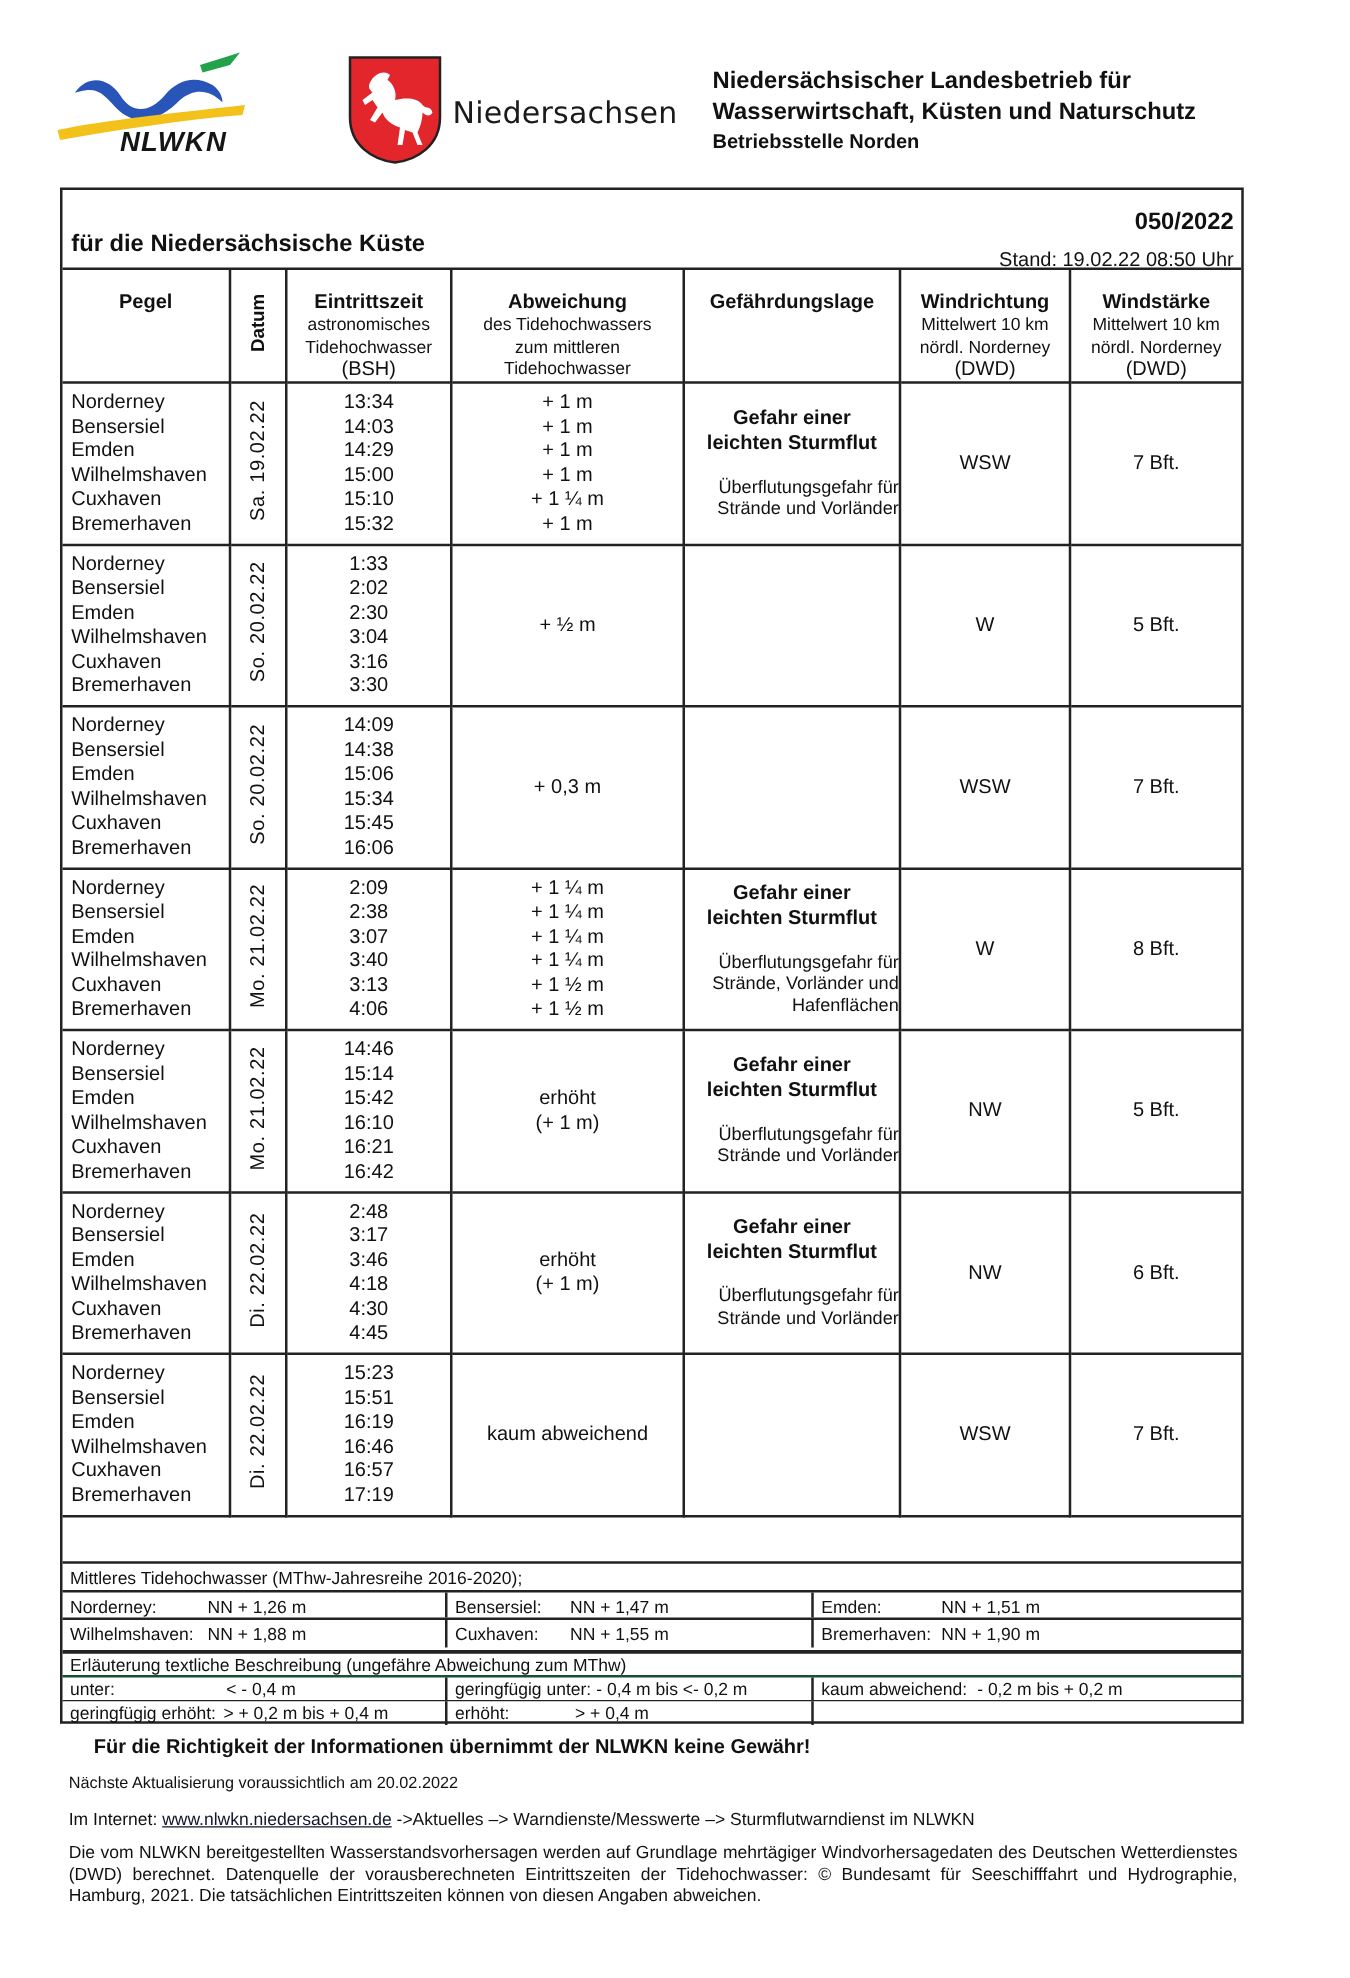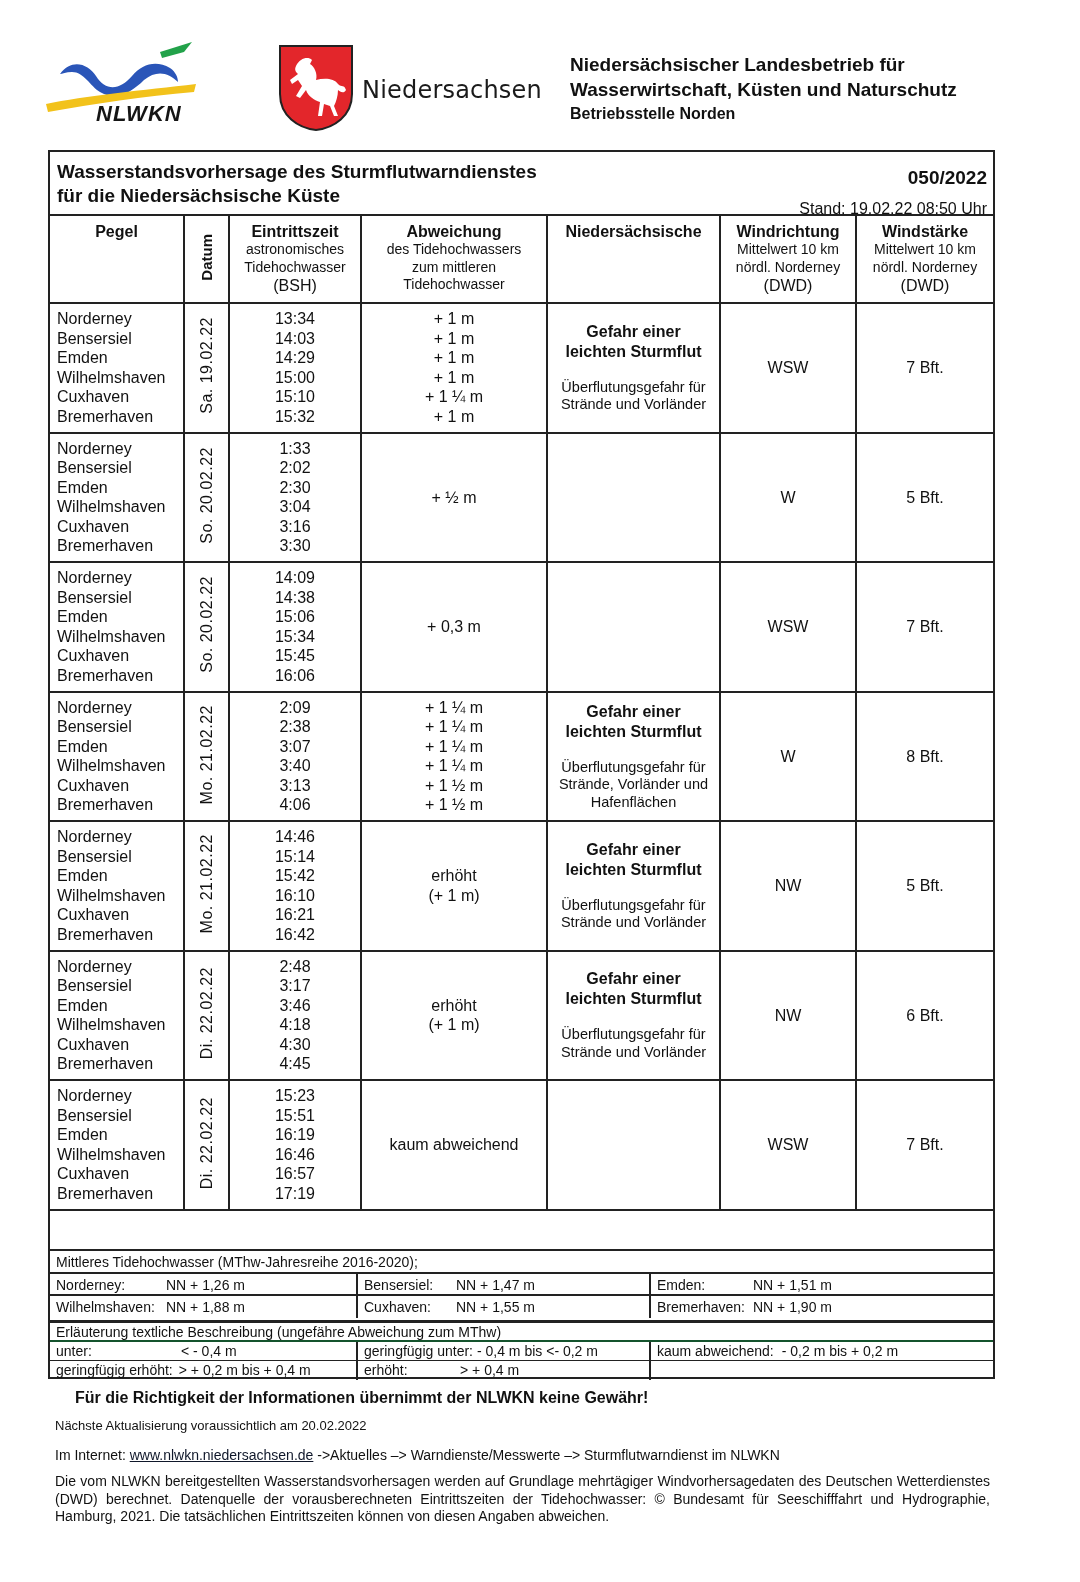--- a/index.html
+++ b/index.html
@@ -23,35 +23,35 @@
   .title-l1 { top: 9px; } .title-l2 { top: 33px; }
   .doc-num { position: absolute; right: 6px; top: 15px; font-size: 19px; font-weight: bold; }
   .doc-stand { position: absolute; right: 6px; top: 48px; font-size: 16px; }
 
   
   table.fc { position: absolute; left: 0; top: 64px; width: 943px; border-collapse: collapse; table-layout: fixed; }
   table.fc td, table.fc th { border: 2px solid #222; vertical-align: middle; }
   table.fc tr:first-child th { border-top: none; }
   table.fc th:first-child, table.fc td:first-child { border-left: none; }
   table.fc th:last-child, table.fc td:last-child { border-right: none; }
-  table.fc thead th { height: 87px; text-align: center; vertical-align: top; padding-top: 7px; font-weight: normal; }
+  table.fc thead th { height: 87px; text-align: center; vertical-align: top; padding-top: 17px; font-weight: normal; }
   .th-main { font-size: 16px; font-weight: bold; line-height: 18px; }
   .th-sub { font-size: 14px; line-height: 17.5px; }
   .th-sub-big { font-size: 16px; line-height: 19px; }
   .vert { display: inline-block; writing-mode: vertical-rl; transform: rotate(180deg); white-space: nowrap; }
   th.datum-h { vertical-align: middle !important; padding-top: 0 !important; }
   th.datum-h .vert { font-size: 15px; font-weight: bold; }
   table.fc tbody td { height: 129.5px; font-size: 16px; }
   td.pegel { padding-left: 7px; line-height: 19.5px; }
   td.datum { text-align: center; }
   td.datum .vert { font-size: 16px; letter-spacing: 0.5px; }
   td.center { text-align: center; line-height: 19.5px; }
   td.gef { text-align: center; }
   .gef-title { font-size: 16px; font-weight: bold; line-height: 20px; }
-  .gef-desc { font-size: 14.5px; line-height: 17.5px; margin-top: 17px; }
+  .gef-desc { font-size: 14.5px; line-height: 17.5px; margin-top: 17px; text-align: right; }
   .line { display: block; white-space: nowrap; }
 
   .outlook { position: absolute; left: 0; top: 1057px; width: 943px; height: 40px; border-top: 2px solid #222; font-size: 16px; padding: 11px 0 0 7px; }
   .mthw { position: absolute; left: 0; top: 1097px; width: 943px; border-top: 2px solid #222; }
   .mthw-title { height: 23px; font-size: 14px; padding: 3px 0 0 6px; border-bottom: 2px solid #222; }
   .mthw-row { display: flex; height: 22px; border-bottom: 2px solid #222; font-size: 14px; }
   .mthw-row:last-child { border-bottom: none; }
   .mcell { padding: 3px 0 0 6px; border-right: 2px solid #222; display: flex; }
   .mcell:last-child { border-right: none; }
   .c1 { width: 308px; } .c2 { width: 293px; } .c3 { flex: 1; }
@@ -90,21 +90,20 @@
 
   <div class="org">
     <div class="l1">Niedersächsischer Landesbetrieb für</div>
     <div class="l2">Wasserwirtschaft, Küsten und Naturschutz</div>
     <div class="l3">Betriebsstelle Norden</div>
   </div>
 </div>
 
 <div class="frame">
   <div class="title-block">
-    <div class="title-l1">Wasserstandsvorhersage des Sturmflutwarndienstes</div>
     <div class="title-l2">für die Niedersächsische Küste</div>
     <div class="doc-num">050/2022</div>
     <div class="doc-stand">Stand: 19.02.22 08:50 Uhr</div>
   </div>
 
   <table class="fc">
     <colgroup>
       <col style="width:134px">
         <col style="width:45px">
         <col style="width:132px">
@@ -125,21 +124,21 @@
           <div class="th-sub">Tidehochwasser</div>
           <div class="th-sub-big">(BSH)</div>
         </th>
         <th>
           <div class="th-main">Abweichung</div>
           <div class="th-sub">des Tidehochwassers</div>
           <div class="th-sub">zum mittleren</div>
           <div class="th-sub">Tidehochwasser</div>
         </th>
         <th>
-            <div class="th-main">Niedersächsische</div>
+            <div class="th-main">Gefährdungslage</div>
           </th>
         <th>
           <div class="th-main">Windrichtung</div>
           <div class="th-sub">Mittelwert 10 km</div>
           <div class="th-sub">nördl. Norderney</div>
           <div class="th-sub-big">(DWD)</div>
         </th>
         <th>
           <div class="th-main">Windstärke</div>
           <div class="th-sub">Mittelwert 10 km</div>

